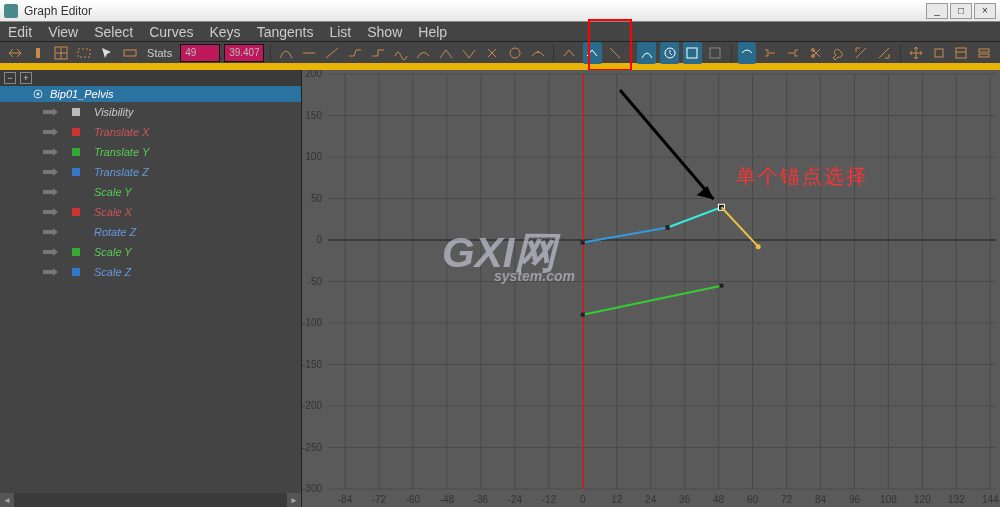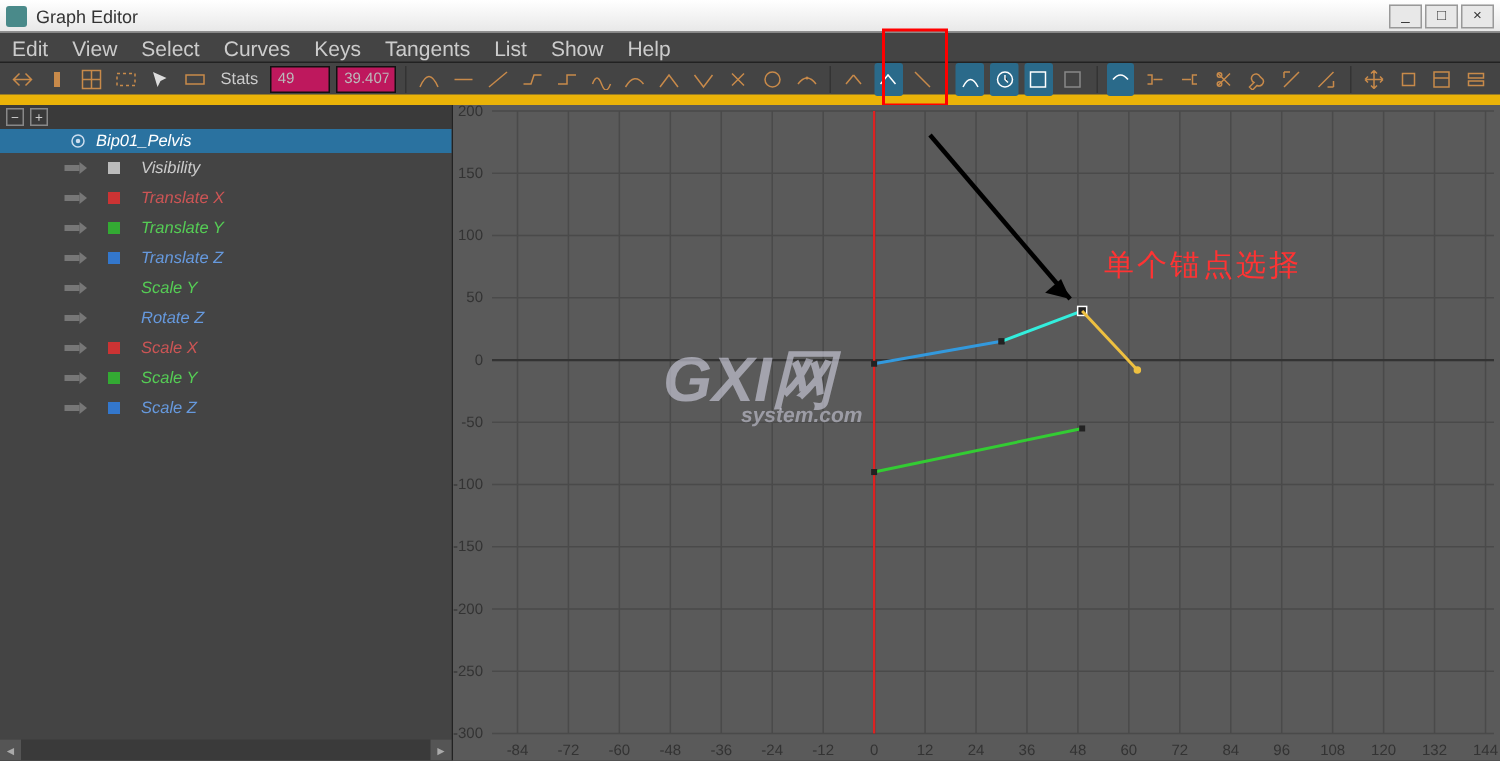--- a/index.html
+++ b/index.html
@@ -19,21 +19,21 @@
 .tool-btn.orange { color: #c88a4a; }
 .tool-sep { width: 1px; height: 18px; background: #333; margin: 0 2px; }
 .stats-label { font-size: 11px; color: #ccc; margin: 0 4px; }
 .stats-input { width: 40px; height: 18px; background: #be185d; border: 1px solid #111; color: #bbb; font-size: 10px; padding: 0 4px; }
 
 .main { display: flex; height: 437px; }
 
 .outliner { width: 302px; background: #444444; display: flex; flex-direction: column; border-right: 1px solid #222; }
 .outliner-head { height: 16px; background: #3a3a3a; display: flex; align-items: center; padding: 0 4px; gap: 4px; }
 .box-btn { width: 12px; height: 12px; border: 1px solid #888; display: flex; align-items: center; justify-content: center; font-size: 9px; color: #ccc; }
-.node-row { height: 16px; background: #2a72a0; display: flex; align-items: center; padding-left: 46px; gap: 6px; }
+.node-row { height: 16px; background: #2a72a0; display: flex; align-items: center; padding-left: 32px; gap: 6px; }
 .node-icon { width: 12px; height: 12px; }
 .node-label { font-size: 11px; color: #fff; font-style: italic; }
 .attr-list { flex: 1; background: #444444; overflow: hidden; text-align: center; }
 .attr-row { height: 20px; display: flex; align-items: center; padding-left: 42px; gap: 14px; }
 .attr-hide { width: 16px; height: 10px; display: flex; align-items: center; justify-content: center; }
 .attr-swatch { width: 8px; height: 8px; }
 .attr-label { font-size: 11px; font-style: italic; }
 .hsb { height: 14px; background: #3a3a3a; display: flex; align-items: center; }
 .hsb-arrow { width: 14px; height: 14px; background: #555; display: flex; align-items: center; justify-content: center; color: #aaa; font-size: 8px; }
 .hsb-track { flex: 1; }
@@ -337,32 +337,32 @@
   <span class="attr-swatch" style="background:#444444"></span>
   <span class="attr-label" style="color:#55cc55">Scale Y</span>
         </div>
         <div class="attr-row">
           <span class="attr-hide">
             <svg width="16" height="8">
               <rect x="1" y="2" width="10" height="4" fill="#777"></rect>
               <polygon points="11,0 16,4 11,8" fill="#777"></polygon>
             </svg>
           </span>
+  <span class="attr-swatch" style="background:#cc3333"></span>
+  <span class="attr-label" style="color:#cc5555">Scale X</span>
+        </div>
+        <div class="attr-row">
+          <span class="attr-hide">
+            <svg width="16" height="8">
+              <rect x="1" y="2" width="10" height="4" fill="#777"></rect>
+              <polygon points="11,0 16,4 11,8" fill="#777"></polygon>
+            </svg>
+          </span>
   <span class="attr-swatch" style="background:#444444"></span>
   <span class="attr-label" style="color:#6699dd">Rotate Z</span>
-        </div>
-        <div class="attr-row">
-          <span class="attr-hide">
-            <svg width="16" height="8">
-              <rect x="1" y="2" width="10" height="4" fill="#777"></rect>
-              <polygon points="11,0 16,4 11,8" fill="#777"></polygon>
-            </svg>
-          </span>
-  <span class="attr-swatch" style="background:#cc3333"></span>
-  <span class="attr-label" style="color:#cc5555">Scale X</span>
         </div>
         <div class="attr-row">
           <span class="attr-hide">
             <svg width="16" height="8">
               <rect x="1" y="2" width="10" height="4" fill="#777"></rect>
               <polygon points="11,0 16,4 11,8" fill="#777"></polygon>
             </svg>
           </span>
   <span class="attr-swatch" style="background:#33aa33"></span>
   <span class="attr-label" style="color:#55cc55">Scale Y</span>

